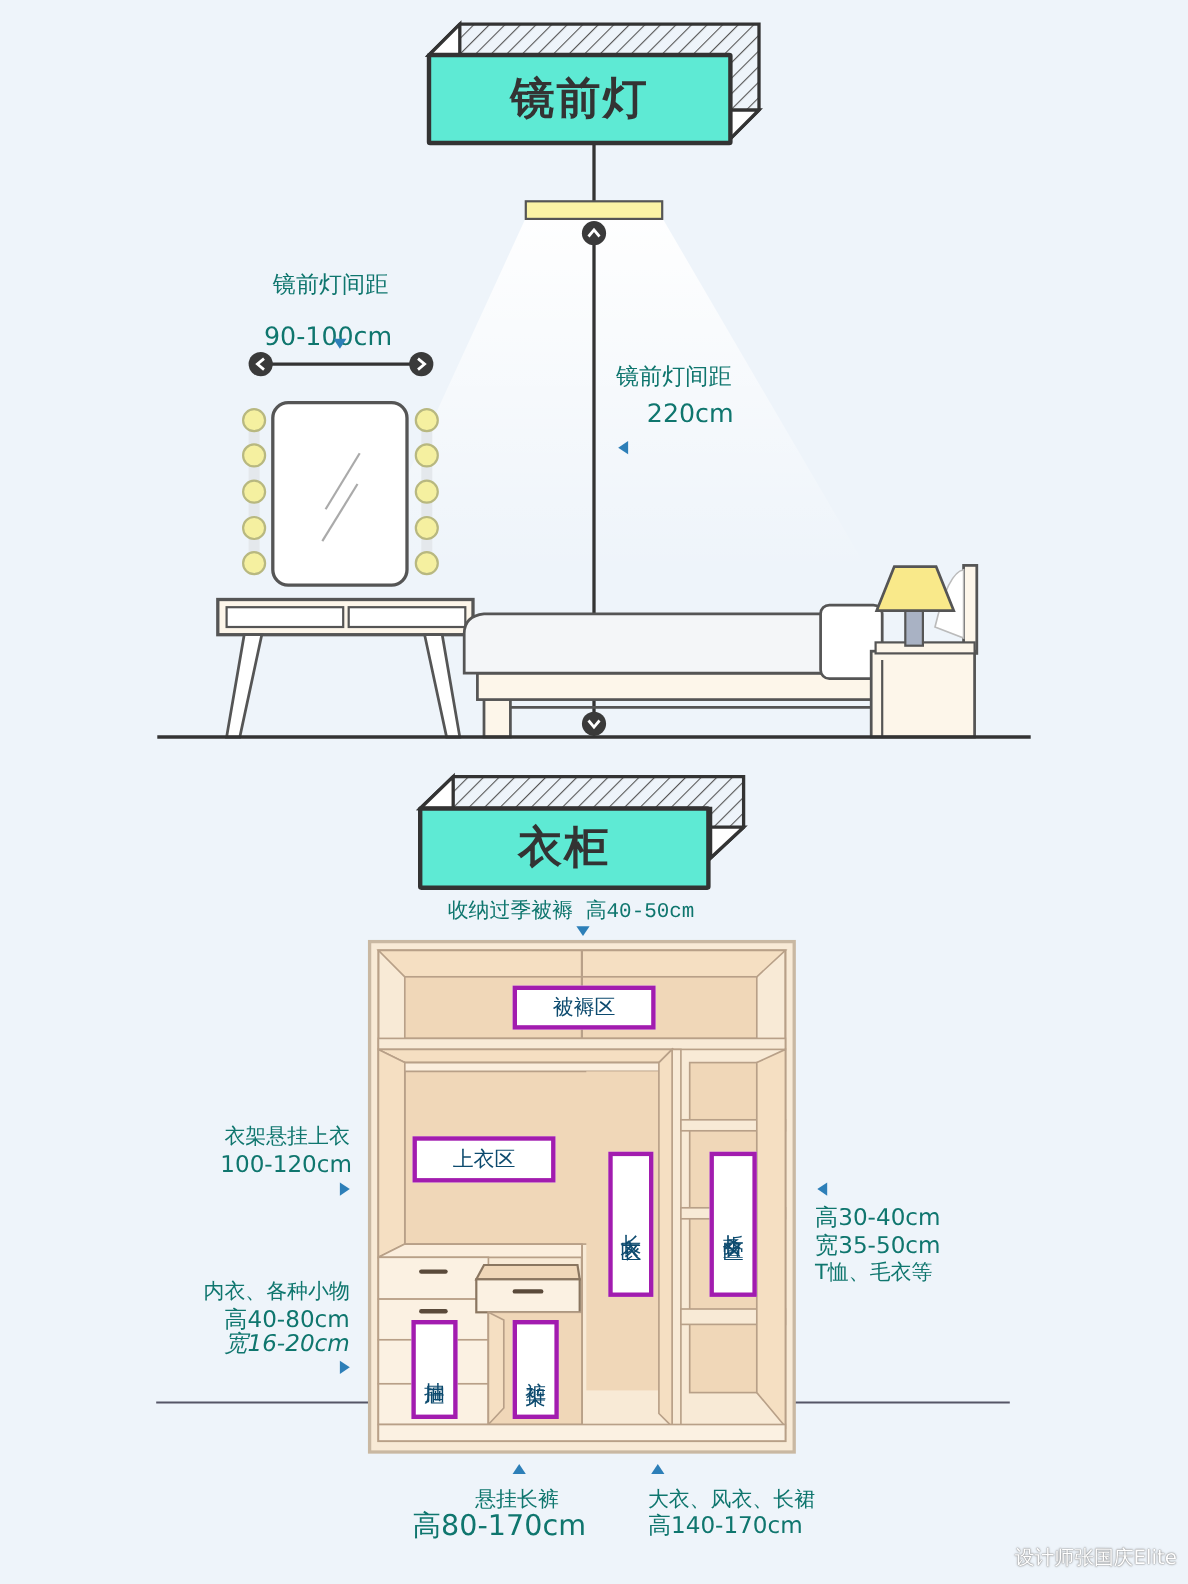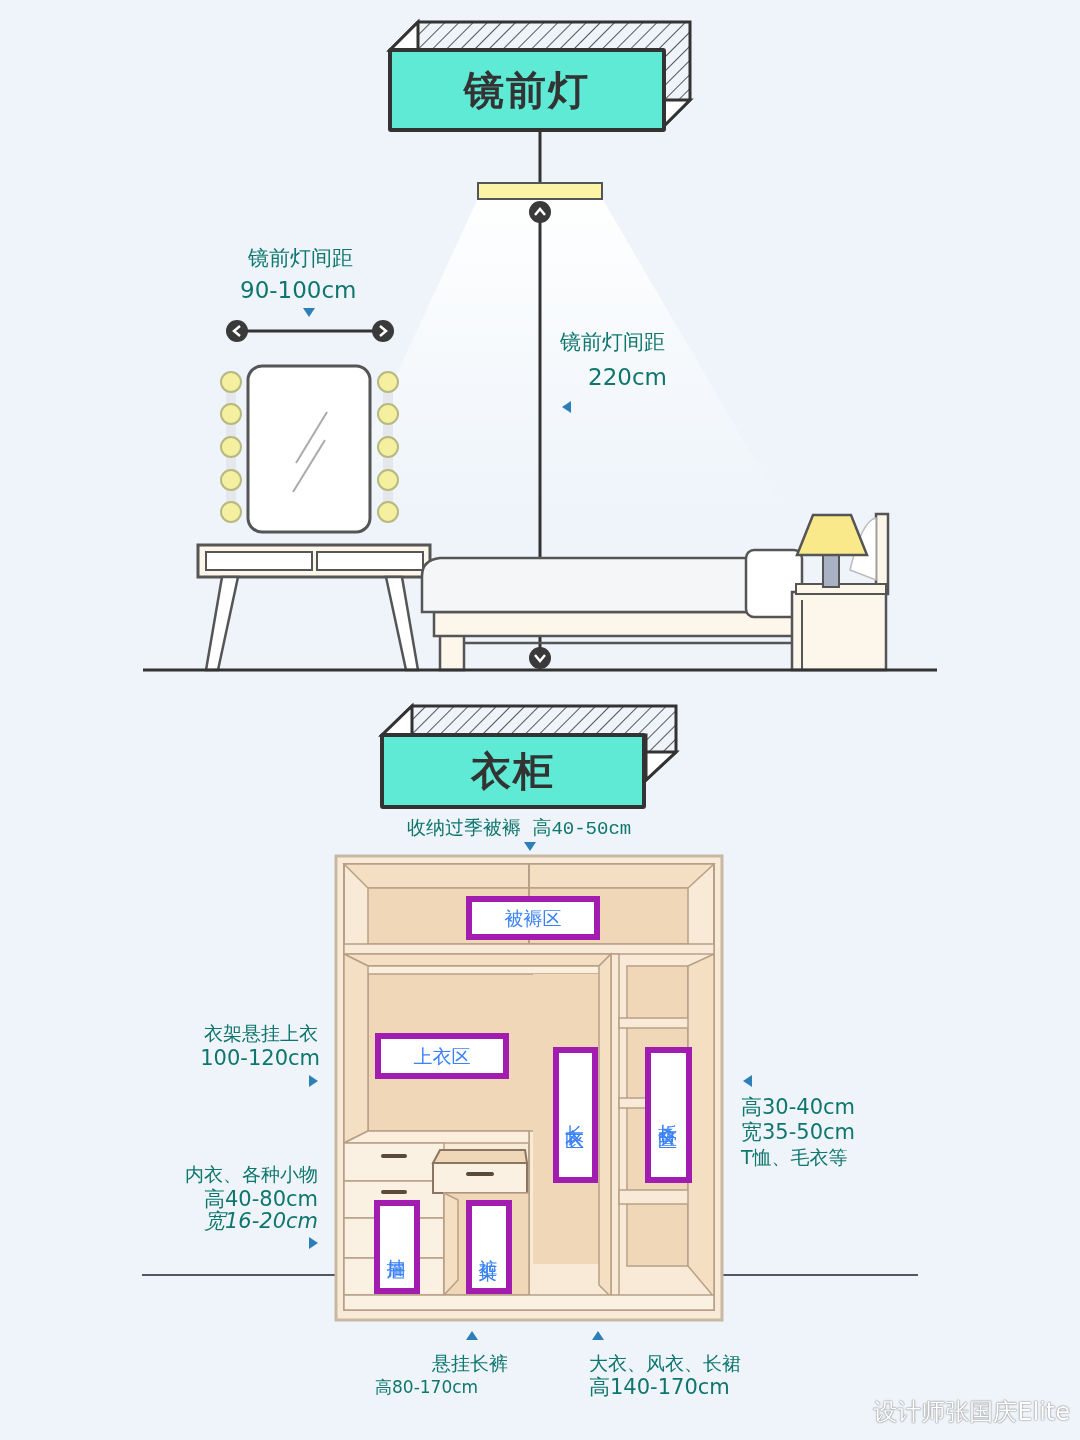--- a/index.html
+++ b/index.html
@@ -3,29 +3,29 @@
 <meta charset="utf-8">
 <style>
   html, body { margin: 0; padding: 0; }
   body { width: 1080px; height: 1440px; background: #eef4fa; position: relative; overflow: hidden;
          font-family: "DejaVu Sans", "Liberation Sans", sans-serif; color: #3a3a3a; }
   .abs { position: absolute; }
   .title-box { position: absolute; background: #5eead4; border: 4px solid #333; border-radius: 3px;
                font-weight: bold; font-size: 40px; color: #333; text-align: center; letter-spacing: 2px; }
   .label { position: absolute; font-size: 21px; color: #0f766e; line-height: 26px; white-space: nowrap; }
   .label.num { font-size: 23px; }
-  .tag { position: absolute; background: #fff; border: 6px solid #a21caf; font-size: 19px; color: #3b82f6;
+  .tag { position: absolute; background: #fff; border: 4px solid #a21caf; font-size: 19px; color: #0c4a6e;
          text-align: center; }
   .tag.vert { writing-mode: vertical-rl; letter-spacing: 4px; display: flex; align-items: center; justify-content: center; }
   .arrow-tri { position: absolute; width: 0; height: 0; }
   .tri-down { border-left: 6px solid transparent; border-right: 6px solid transparent; border-top: 9px solid #2d7fb8; }
   .tri-up { border-left: 6px solid transparent; border-right: 6px solid transparent; border-bottom: 9px solid #2d7fb8; }
   .tri-left { border-top: 6px solid transparent; border-bottom: 6px solid transparent; border-right: 9px solid #2d7fb8; }
   .tri-right { border-top: 6px solid transparent; border-bottom: 6px solid transparent; border-left: 9px solid #2d7fb8; }
-  .watermark { position: absolute; right: 10px; bottom: 12px; font-size: 24px; color: #fff;
+  .watermark { position: absolute; right: 10px; bottom: 12px; font-size: 18px; color: #fff;
                text-shadow: 0 0 2px #888, 0 0 1px #666; }
 </style>
 </head>
 <body>
 
 <svg class="abs" style="left:0;top:0" width="1080" height="700" viewBox="0 0 1080 700">
   <defs>
     <pattern id="hatch" width="10" height="10" patternUnits="userSpaceOnUse" patternTransform="rotate(45)">
       <line x1="0" y1="0" x2="0" y2="10" stroke="#555" stroke-width="2"></line>
     </pattern>
@@ -107,21 +107,21 @@
     <rect x="823" y="555" width="16" height="32" fill="#a9b2c4" stroke="#555" stroke-width="2"></rect>
     <polygon points="813,515 851,515 867,555 797,555" fill="#f9e98a" stroke="#555" stroke-width="2.5"></polygon>
   </g>
 
   <line x1="143" y1="670" x2="937" y2="670" stroke="#333" stroke-width="3"></line>
 </svg>
 
 <div class="title-box" style="left:388px;top:48px;width:270px;height:76px;line-height:76px;">镜前灯</div>
 
 <div class="label" style="left:248px;top:245px;">镜前灯间距</div>
-<div class="label num" style="left:240px;top:277px;">90-100cm</div>
+<div class="label num" style="left:240px;top:294px;">90-100cm</div>
 <div class="arrow-tri tri-down" style="left:303px;top:308px;"></div>
 
 <div class="label" style="left:560px;top:329px;">镜前灯间距</div>
 <div class="label num" style="left:588px;top:364px;">220cm</div>
 <div class="arrow-tri tri-left" style="left:562px;top:401px;"></div>
 
 <svg class="abs" style="left:0;top:690px" width="1080" height="650" viewBox="0 690 1080 650">
   <defs>
     <pattern id="hatch2" width="10" height="10" patternUnits="userSpaceOnUse" patternTransform="rotate(45)">
       <line x1="0" y1="0" x2="0" y2="10" stroke="#555" stroke-width="2"></line>
@@ -199,19 +199,19 @@
 <div class="label num" style="right:762px;top:1208px;font-size:21px;font-style:italic;">宽16-20cm</div>
 <div class="arrow-tri tri-right" style="left:309px;top:1237px;"></div>
 
 <div class="arrow-tri tri-left" style="left:743px;top:1075px;"></div>
 <div class="label num" style="left:741px;top:1094px;font-size:21px;">高30-40cm</div>
 <div class="label num" style="left:741px;top:1119px;font-size:21px;">宽35-50cm</div>
 <div class="label" style="left:741px;top:1144px;font-size:19px;">T恤、毛衣等</div>
 
 <div class="arrow-tri tri-up" style="left:466px;top:1331px;"></div>
 <div class="label" style="left:432px;top:1350px;font-size:19px;">悬挂长裤</div>
-<div class="label num" style="left:375px;top:1374px;font-size:17px;">高80-170cm</div>
+<div class="label num" style="left:375px;top:1374px;font-size:26px;">高80-170cm</div>
 
 <div class="arrow-tri tri-up" style="left:592px;top:1331px;"></div>
 <div class="label" style="left:589px;top:1350px;font-size:19px;">大衣、风衣、长裙</div>
 <div class="label num" style="left:589px;top:1374px;font-size:21px;">高140-170cm</div>
 
 <div class="watermark">设计师张国庆Elite</div>
 
 </body></html>

